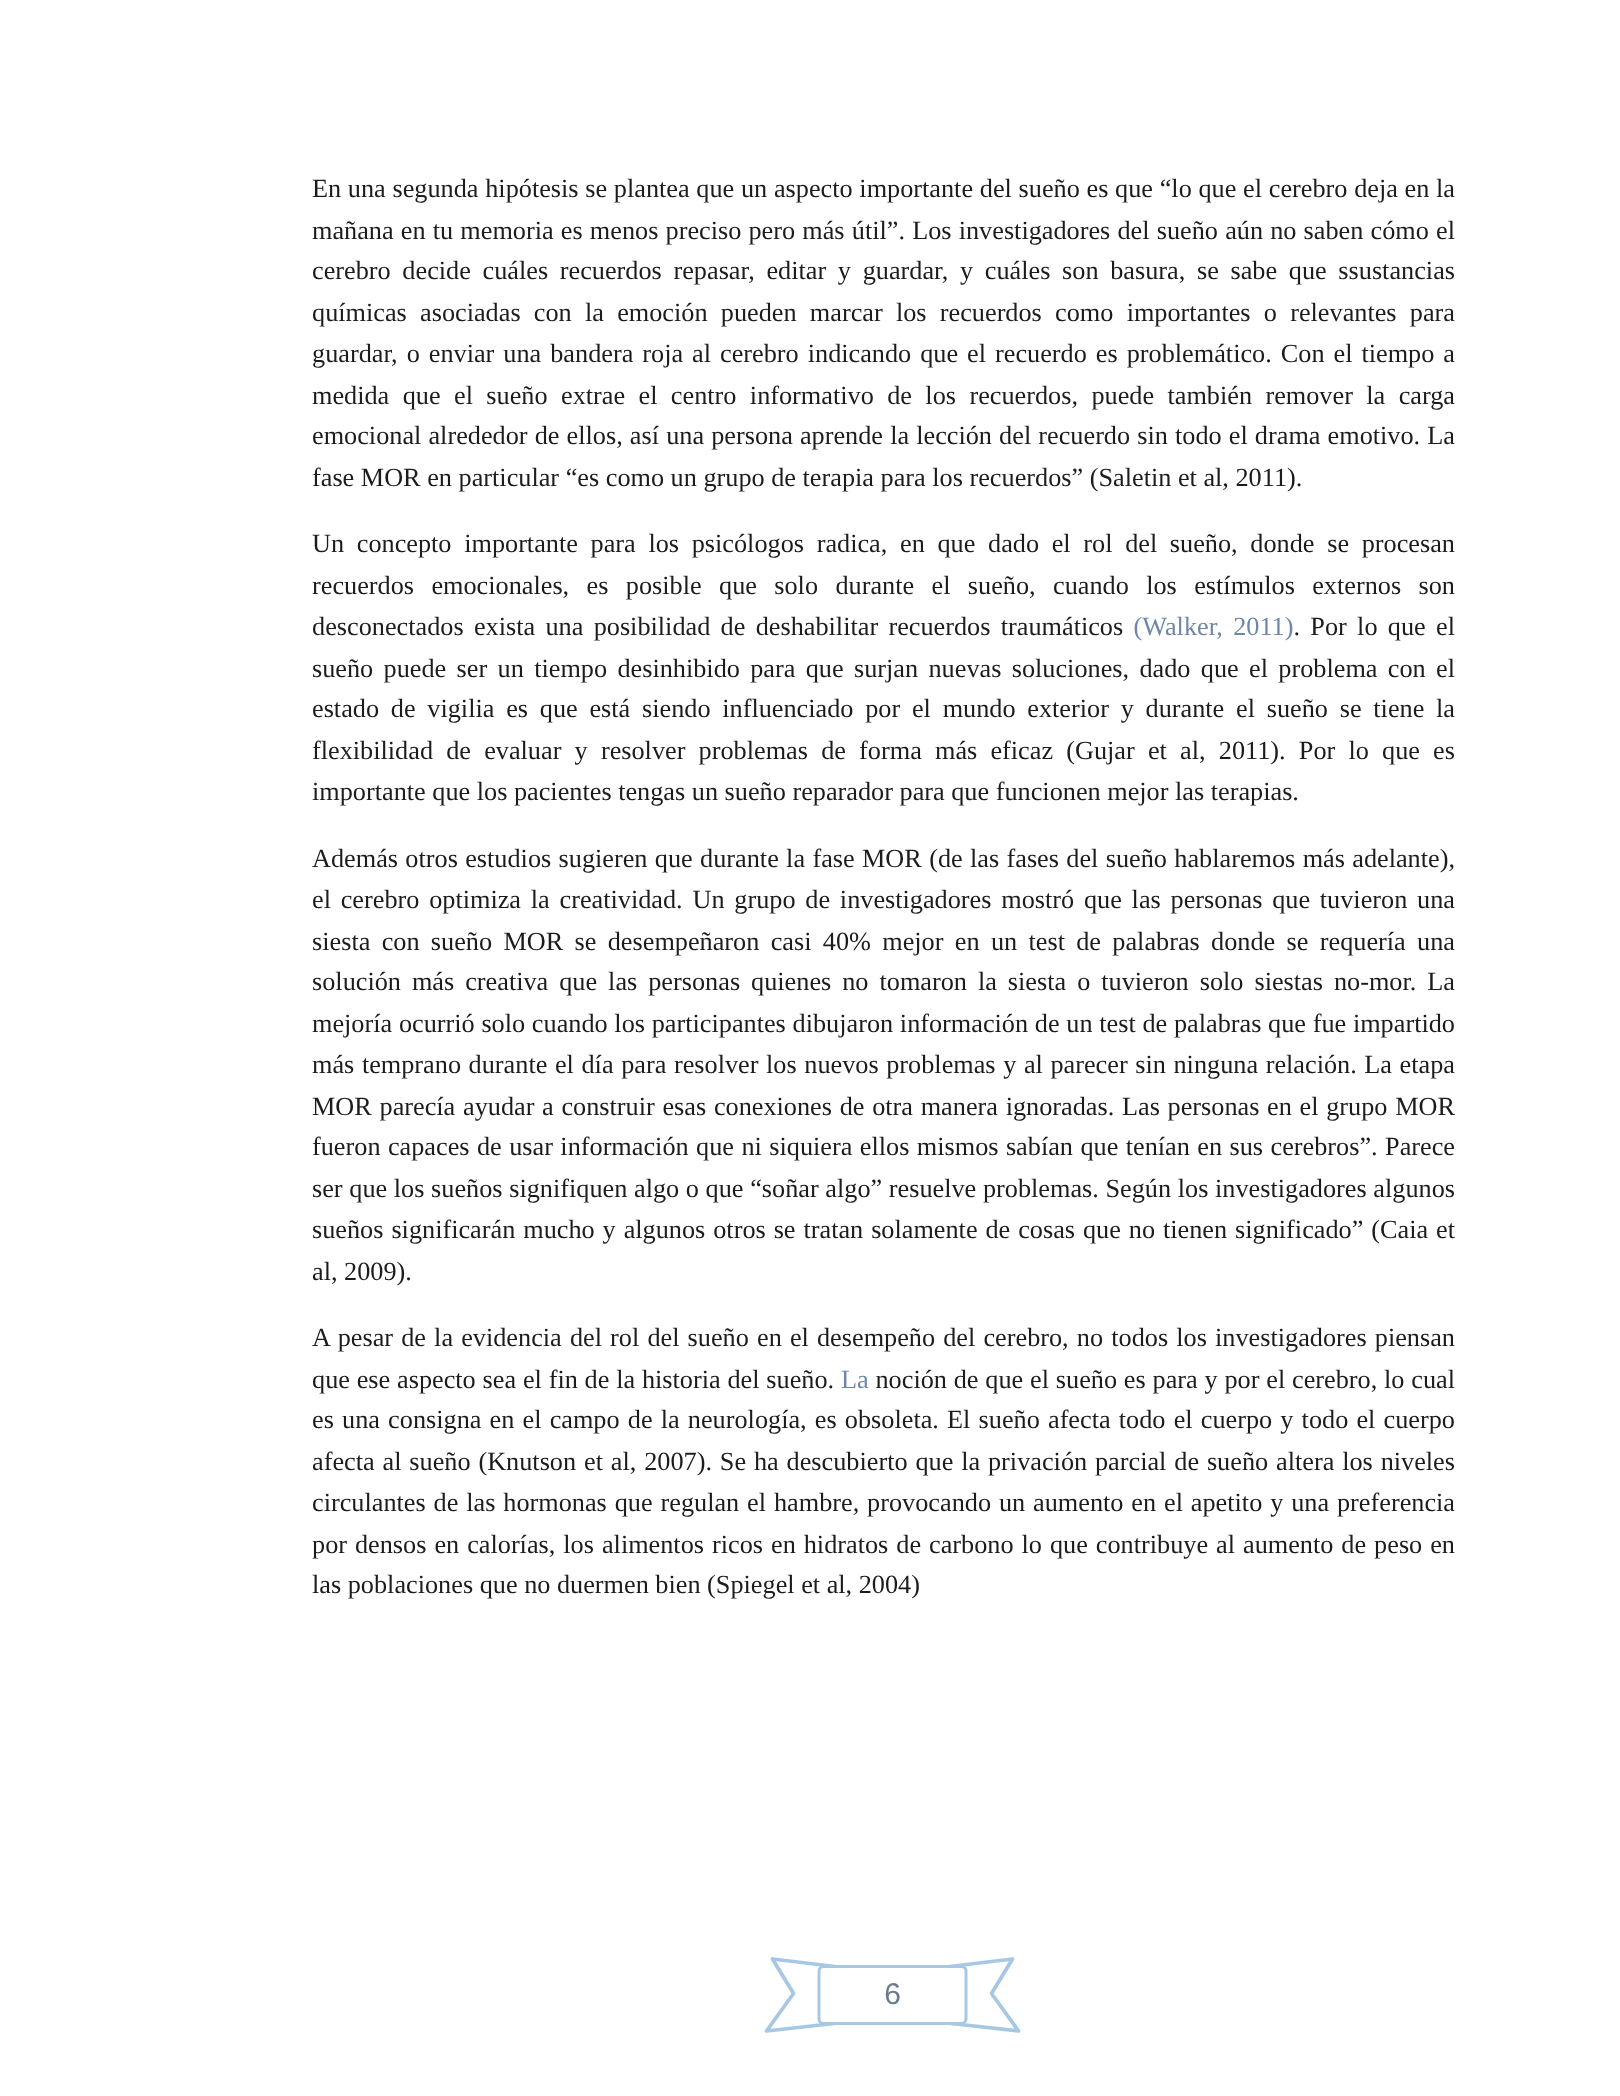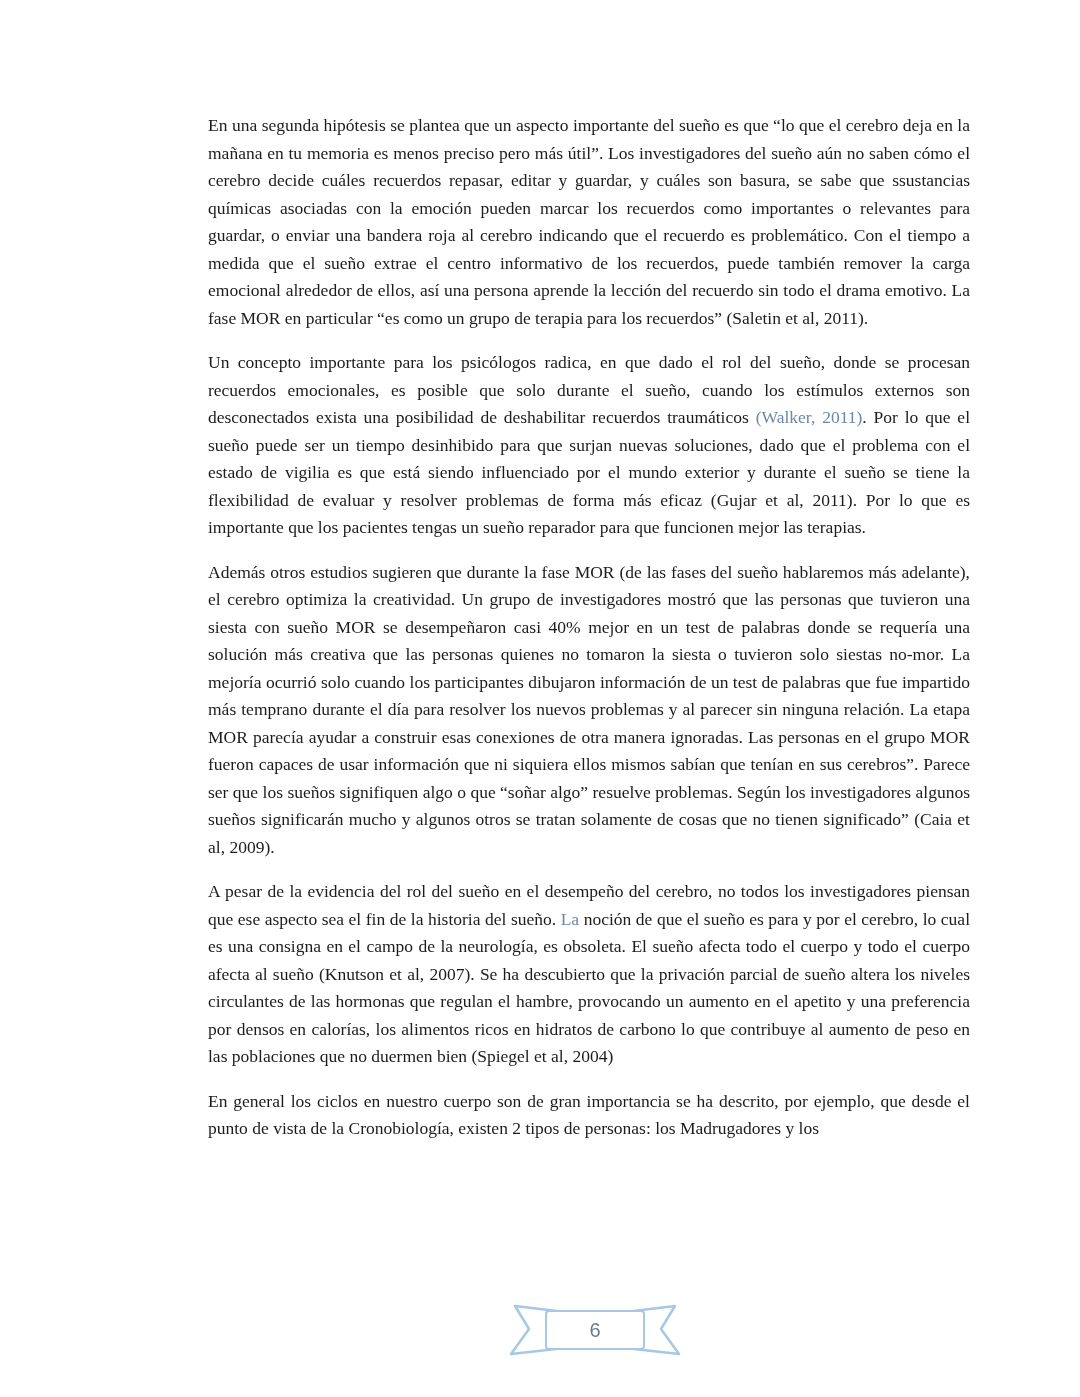--- a/index.html
+++ b/index.html
@@ -71,21 +71,20 @@
 </head>
 <body>
 
 <div class="page">
 
   <div class="text-block">
       <p class="para"><span>En una segunda hipótesis se plantea que un aspecto importante del sueño es que  “lo que el cerebro deja en la mañana en tu memoria es menos preciso pero más útil”. Los investigadores del sueño aún no saben cómo el cerebro decide cuáles recuerdos repasar, editar y guardar, y cuáles son basura, se sabe que ssustancias químicas asociadas con la emoción pueden marcar los recuerdos como importantes o relevantes para guardar, o enviar una bandera roja al cerebro indicando que el recuerdo es problemático. Con el tiempo a medida que el sueño extrae el centro informativo de los recuerdos, puede también remover la carga emocional alrededor de ellos, así una persona aprende la lección del recuerdo sin todo el drama emotivo. La fase MOR en particular “es como un grupo de terapia para los recuerdos” (Saletin et al, 2011).</span></p>
       <p class="para"><span>Un concepto importante para los psicólogos radica, en que dado el rol del sueño, donde se procesan recuerdos emocionales, es posible que solo durante el sueño, cuando los estímulos externos son desconectados exista una posibilidad de deshabilitar recuerdos traumáticos </span><span style="color: rgb(110, 135, 168);">(Walker, 2011)</span><span>. Por lo que el sueño puede ser un tiempo desinhibido para que surjan nuevas soluciones,  dado que el problema con el estado de vigilia es que está siendo influenciado por el mundo exterior y durante el sueño se tiene la flexibilidad de evaluar y resolver problemas de forma más eficaz (Gujar et al, 2011). Por lo que es importante que los pacientes tengas un sueño reparador para que funcionen mejor las terapias.</span></p>
       <p class="para"><span>Además otros estudios sugieren que durante la fase MOR (de las fases del sueño hablaremos más adelante), el cerebro optimiza la creatividad. Un grupo de investigadores mostró que las personas que tuvieron una siesta con sueño MOR se desempeñaron casi 40% mejor en un test de palabras donde se requería una solución más creativa que las personas quienes no tomaron la siesta o tuvieron solo siestas no-mor. La mejoría ocurrió solo cuando los participantes dibujaron información de un test de palabras que fue impartido más temprano durante el día para resolver los nuevos problemas y al parecer sin ninguna relación. La etapa MOR parecía ayudar a construir esas conexiones de otra manera ignoradas. Las personas en el grupo MOR fueron capaces de usar información que ni siquiera ellos mismos sabían que tenían en sus cerebros”. Parece ser que los sueños signifiquen algo o que “soñar algo” resuelve problemas. Según los investigadores algunos sueños significarán mucho y algunos otros se tratan solamente de cosas que no tienen significado” (Caia et al, 2009).</span></p>
       <p class="para"><span>A pesar de la evidencia del rol del sueño en el desempeño del cerebro, no todos los investigadores piensan que ese aspecto sea el fin de la historia del sueño. </span><span style="color: rgb(110, 135, 168);">La</span><span> noción de que el sueño es para y por el cerebro, lo cual es una consigna en el campo de la neurología,  es obsoleta. El sueño afecta todo el cuerpo y todo el cuerpo afecta al sueño (Knutson et al, 2007). Se ha descubierto que la privación parcial de sueño altera los niveles circulantes de las hormonas que regulan el hambre, provocando un aumento en el apetito y una preferencia por densos en calorías, los alimentos ricos en hidratos de carbono lo que contribuye al aumento de peso en las poblaciones que no duermen bien (Spiegel et al, 2004)</span></p>
-      <p class="para"><span>En general los ciclos en nuestro cuerpo son de gran importancia se ha descrito, por ejemplo, que desde el punto de vista de la Cronobiología, existen 2 tipos de personas: los Madrugadores y los</span></p>
     </div>
 
   <div class="footer">
     <div class="ribbon">
       <svg class="tail left" width="70" height="52" viewBox="0 0 70 52">
         <path d="M66 8 L16 2 L30 25 L12 50 L66 44 Z" fill="#ffffff" stroke="#a6c8e4" stroke-width="2.5" stroke-linejoin="round"></path>
       </svg>
       <svg class="tail right" width="70" height="52" viewBox="0 0 70 52">
         <path d="M4 8 L54 2 L40 25 L58 50 L4 44 Z" fill="#ffffff" stroke="#a6c8e4" stroke-width="2.5" stroke-linejoin="round"></path>
       </svg>

